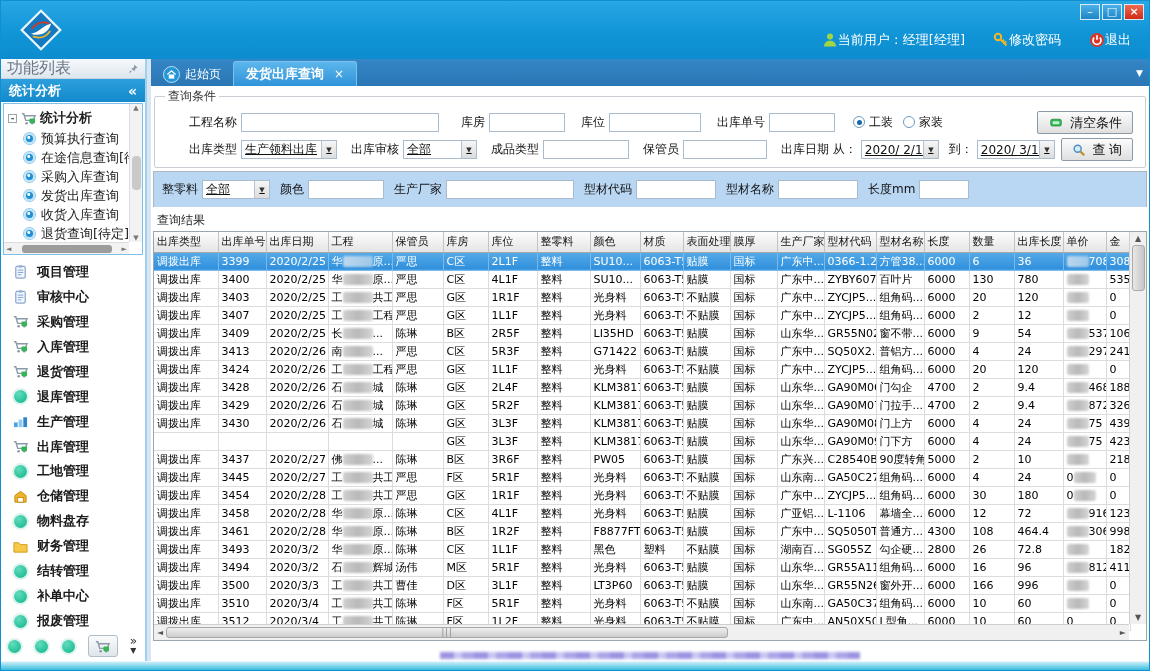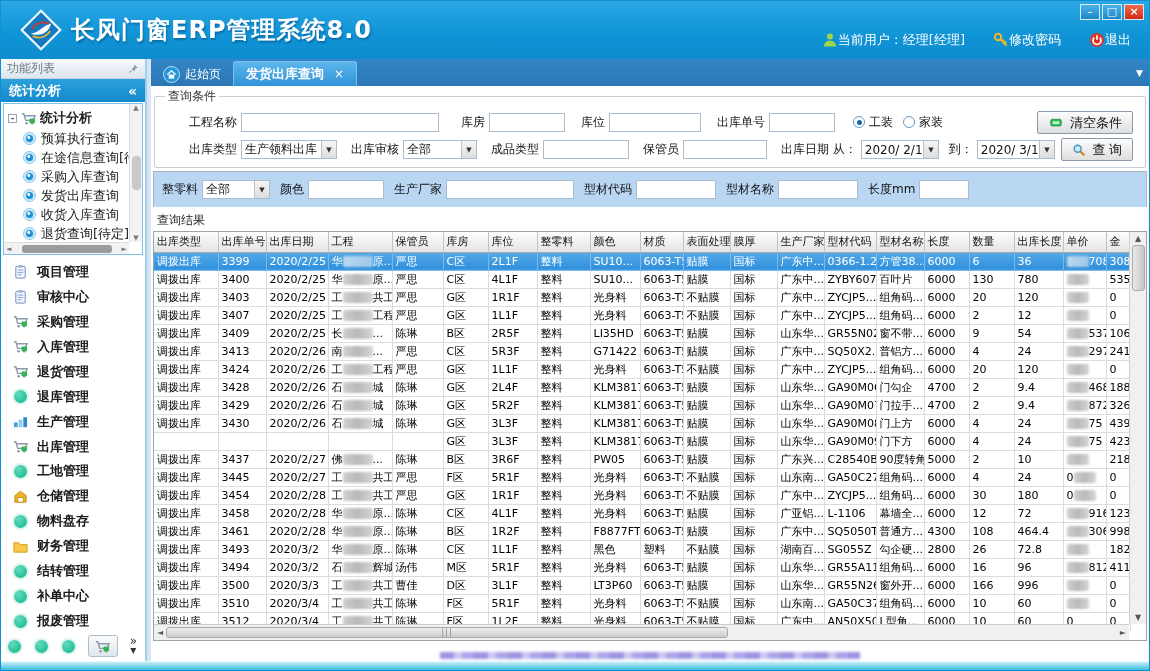--- a/index.html
+++ b/index.html
@@ -15,21 +15,21 @@
   .wc.close { background:linear-gradient(#f16a4f,#cf2b17); font-weight:bold; }
   .userbar { position:absolute; right:18px; top:30px; display:flex; align-items:center; gap:8px; color:#fff; font-size:13px; }
   .userbar .gap { width:12px; }
   .ubtn { display:flex; align-items:center; gap:0; cursor:pointer; }
 
   
   .main-row { flex:1; display:flex; min-height:0; background:#e8f0f8; }
 
   
   .sidebar { width:146px; flex:none; display:flex; flex-direction:column; background:#fff; border-right:2px solid #9fd0ec; }
-  .func-header { height:20px; background:linear-gradient(#f7fafc,#dde6ee); border-bottom:1px solid #c6d2dd; color:#6a7683; font-size:12px; display:flex; align-items:center; padding:0 6px; justify-content:space-between; flex:none; }
+  .func-header { height:20px; background:linear-gradient(#f7fafc,#dde6ee); border-bottom:1px solid #c6d2dd; color:#6a7683; font-size:16px; display:flex; align-items:center; padding:0 6px; justify-content:space-between; flex:none; }
   .section-header { height:23px; background:linear-gradient(#2ba0dc,#1489cc); color:#fff; font-size:13px; font-weight:bold; display:flex; align-items:center; justify-content:space-between; padding:0 8px; flex:none; }
   .section-header .chev { font-weight:bold; font-size:14px; cursor:pointer; }
   .tree { height:152px; flex:none; border:1px solid #7fc0e8; margin:1px 2px; position:relative; background:#fff; overflow:hidden; }
   .tree-inner { padding:3px 2px 0 4px; }
   .tree-root { display:flex; align-items:center; gap:4px; font-size:13px; font-weight:bold; color:#222; height:22px; }
   .expander { width:9px; height:9px; border:1px solid #9aa5af; font-size:9px; line-height:7px; text-align:center; color:#555; background:#fff; flex:none; }
   .tree-item { display:flex; align-items:center; gap:6px; font-size:13px; color:#222; height:19px; padding-left:16px; white-space:nowrap; overflow:hidden; cursor:pointer; }
   .tdot { width:11px; height:11px; border-radius:50%; border:2px solid #bfe3f7; background:radial-gradient(circle at 40% 35%, #fff 0 18%, #1d8fd6 30%); flex:none; box-shadow:0 0 0 1px #8ec9ec; }
   .tree-vscroll { position:absolute; right:0; top:0; bottom:12px; width:13px; background:#f2f2f2; border-left:1px solid #ddd; font-size:7px; color:#777; display:flex; flex-direction:column; justify-content:space-between; align-items:center; }
   .tree-vscroll .thumb { width:9px; height:34px; background:#c9c9c9; border-radius:4px; }
@@ -54,21 +54,21 @@
   .tab-list-arrow { position:absolute; right:6px; top:9px; color:#fff; font-size:9px; cursor:pointer; }
 
   .workarea { flex:1; display:flex; flex-direction:column; min-height:0; padding:2px 2px 0 2px; }
 
   
   fieldset.query { border:1px solid #c9ced4; border-radius:2px; margin:0 1px; padding:2px 6px 6px 6px; flex:none; }
   fieldset.query legend { font-size:12px; color:#333; padding:0 3px; margin-left:4px; }
   .qrow { display:flex; align-items:center; margin-top:4px; font-size:12px; color:#111; }
   .qrow label { margin-right:4px; white-space:nowrap; }
   .tin { height:19px; border:1px solid #a9bccd; background:#fff; font-size:12px; padding:0 3px; font-family:inherit; }
-  .combo { height:19px; border:1px solid #a9bccd; background:#fff; display:flex; align-items:center; font-size:12px; cursor:pointer; }
+  .combo { height:19px; border:1px solid #a9bccd; background:#fff; display:flex; align-items:center; font-size:12px; cursor:pointer;text-decoration:underline; }
   .combo .ctext { flex:1; padding:0 3px; white-space:nowrap; overflow:hidden; }
   .combo .carrow { width:15px; height:100%; background:linear-gradient(#f6f6f6,#dcdcdc); border-left:1px solid #b5c2cf; font-size:7px; color:#333; display:flex; align-items:center; justify-content:center; }
   .radio { width:12px; height:12px; border-radius:50%; border:1px solid #6a9ac2; background:#fff; display:inline-block; position:relative; margin-right:4px; vertical-align:-2px; }
   .radio.checked::after { content:""; position:absolute; left:2.5px; top:2.5px; width:5px; height:5px; border-radius:50%; background:#1666a8; }
   .btn { height:23px; border:1px solid #8a9aa8; border-radius:2px; background:linear-gradient(#fcfcfc,#dfdfdf); font-size:13px; color:#111; display:flex; align-items:center; gap:6px; padding:0 10px; cursor:pointer; }
   .btncol { margin-left:auto; display:flex; flex-direction:column; gap:4px; align-items:stretch; margin-right:6px; }
 
   
   .subtab-block { margin-top:3px; flex:none; border:1px solid #aab6bd; border-bottom:none; }
   .subtab-row { display:flex; height:21px; background:#fff; border-bottom:1px solid #9aa5ad; padding-left:1px; }
@@ -109,21 +109,20 @@
 
   <div class="titlebar">
     <span class="logo ic">
       <svg viewBox="0 0 48 48" width="44" height="44">
           <path d="M24 3L45 24 24 45 3 24z" fill="#1479be" stroke="#eaf6fd" stroke-width="2.5"></path>
           <path d="M13 28c9-1 13-9 22-11-2 9-11 15-22 11z" fill="#fff"></path>
           <path d="M15 31c8 3 15 0 19-6" stroke="#e8b430" stroke-width="2" fill="none"></path>
           <path d="M33 17c-8-3-15 0-19 6" stroke="#cc3b2a" stroke-width="2" fill="none"></path>
         </svg>
     </span>
-    <span class="app-title">长风门窗ERP管理系统8.0</span>
     <div class="win-controls">
       <div class="wc">–</div>
       <div class="wc">□</div>
       <div class="wc close">×</div>
     </div>
     <div class="userbar">
       <span class="ubtn">
         <span class="ic">
             <svg viewBox="0 0 16 16" width="16" height="16">
               <circle cx="8" cy="4.6" r="3" fill="#a2d544"></circle>

